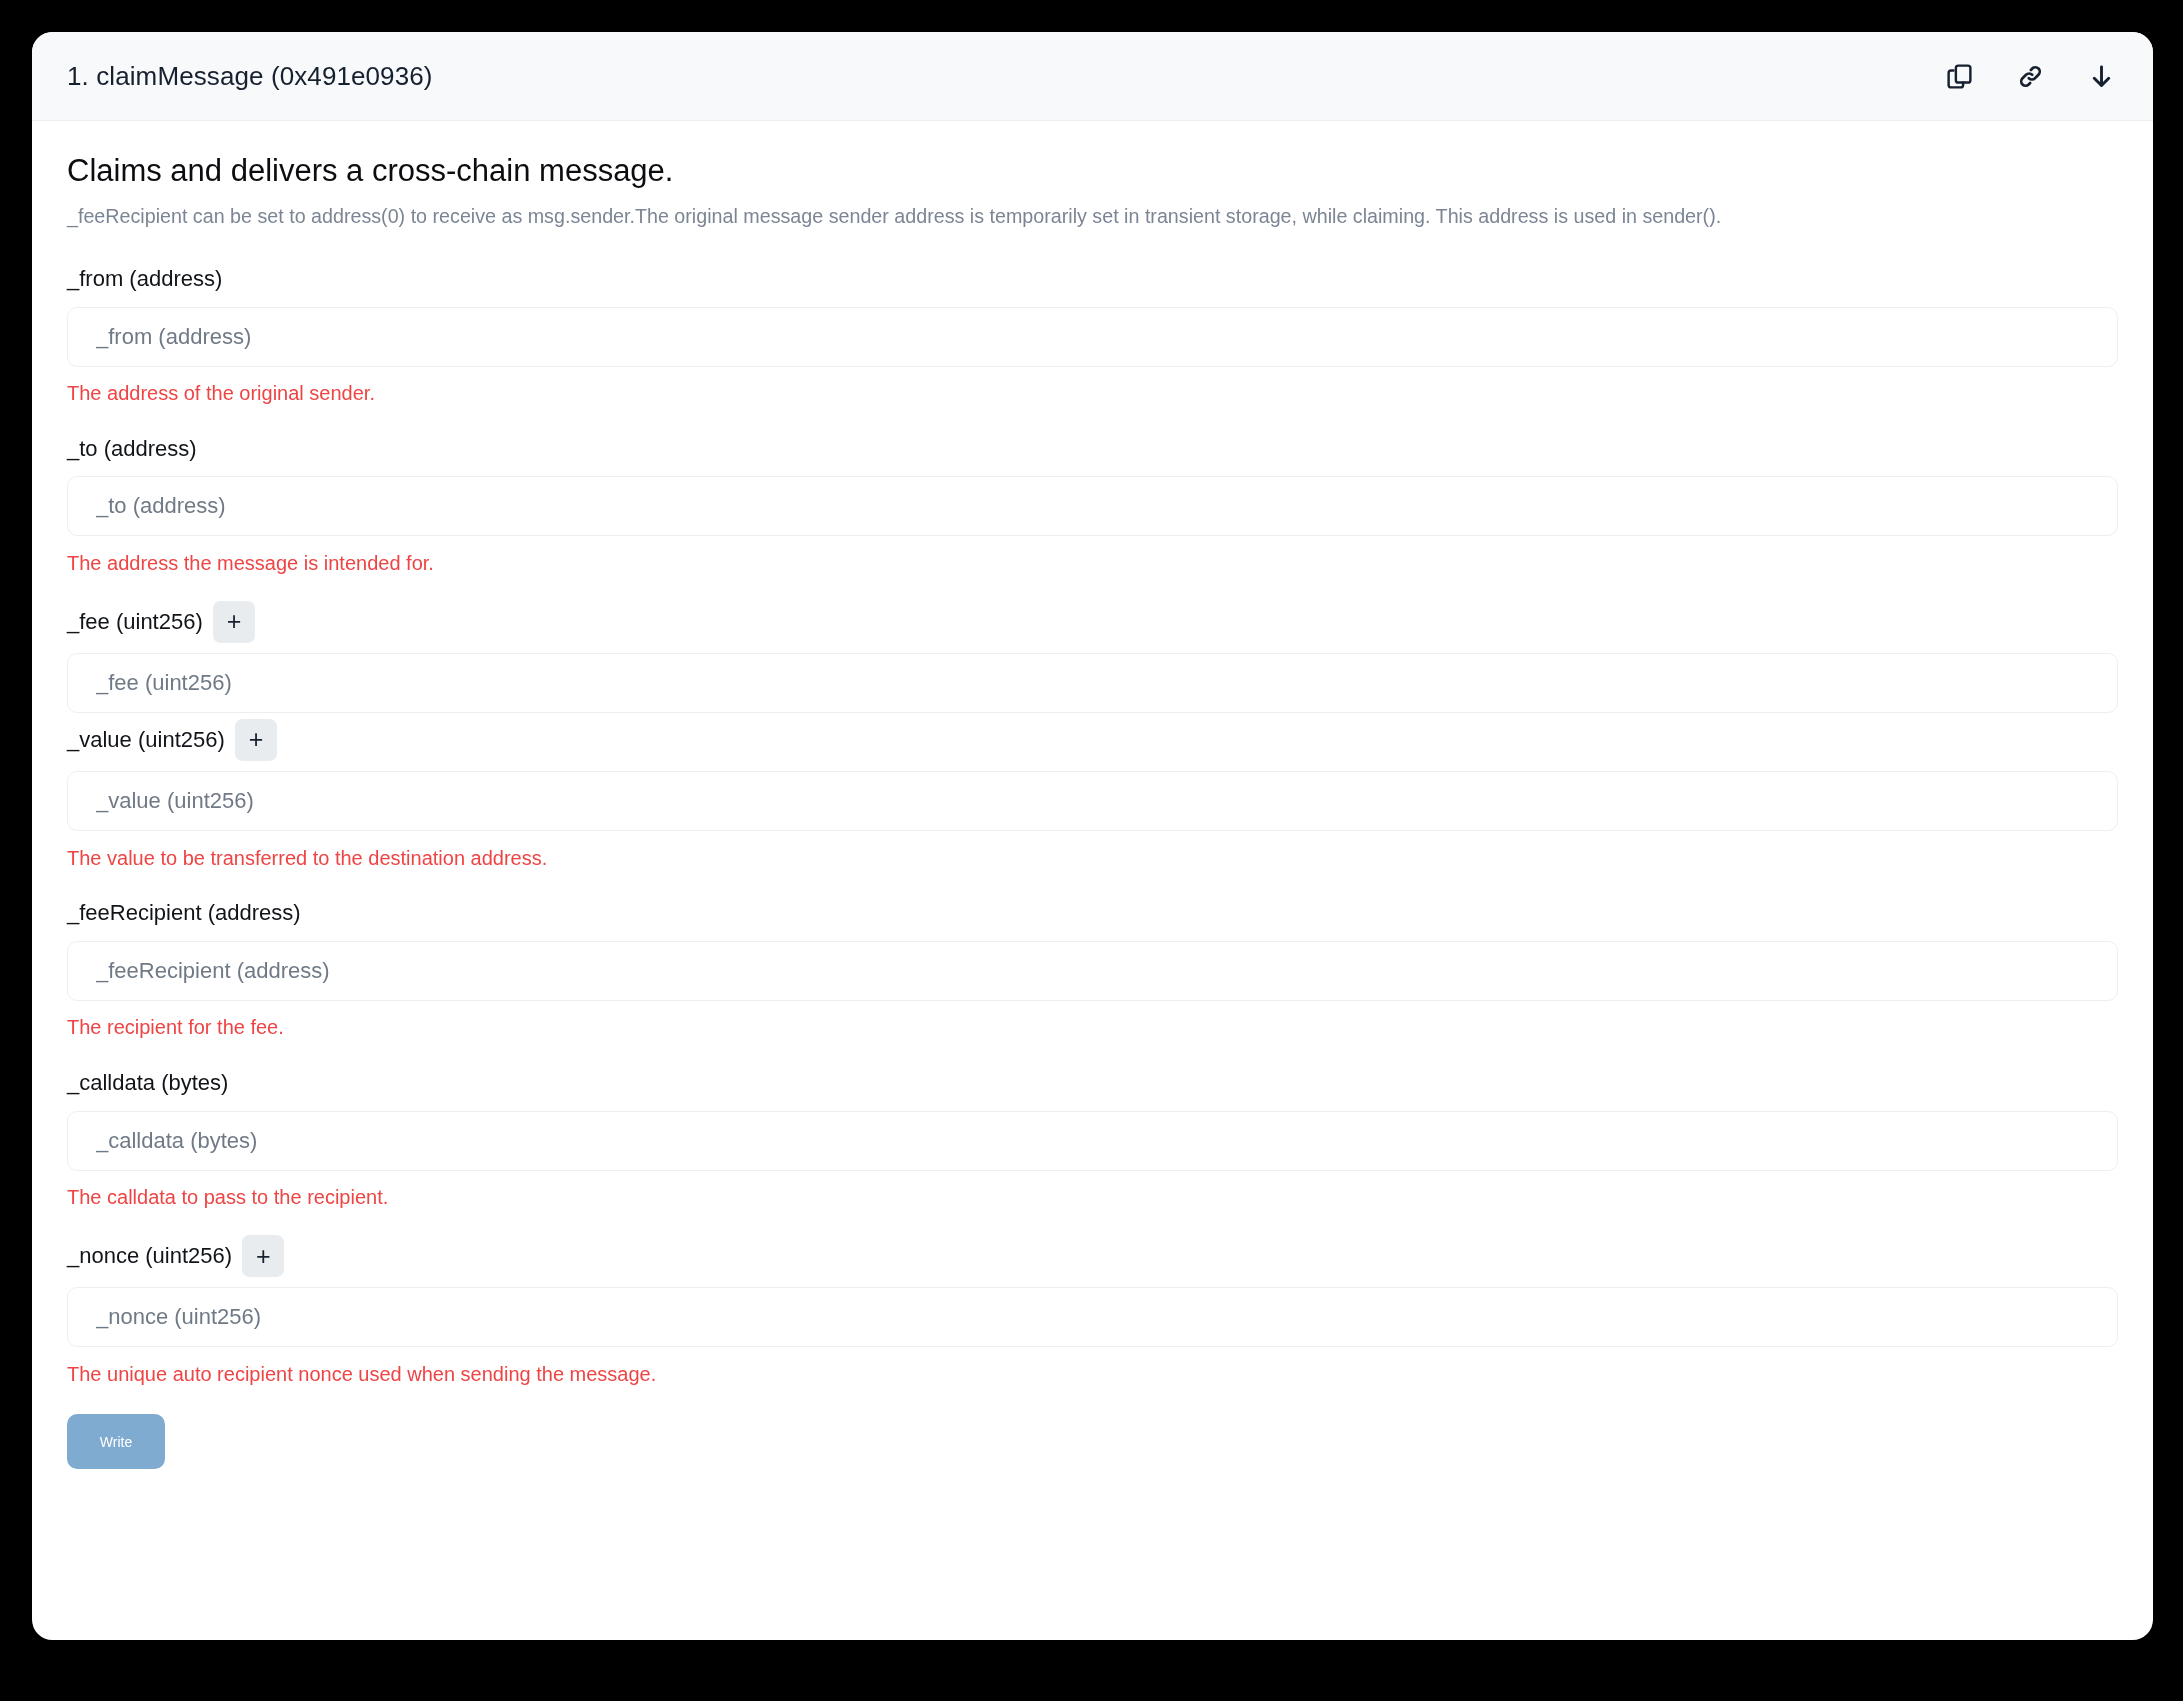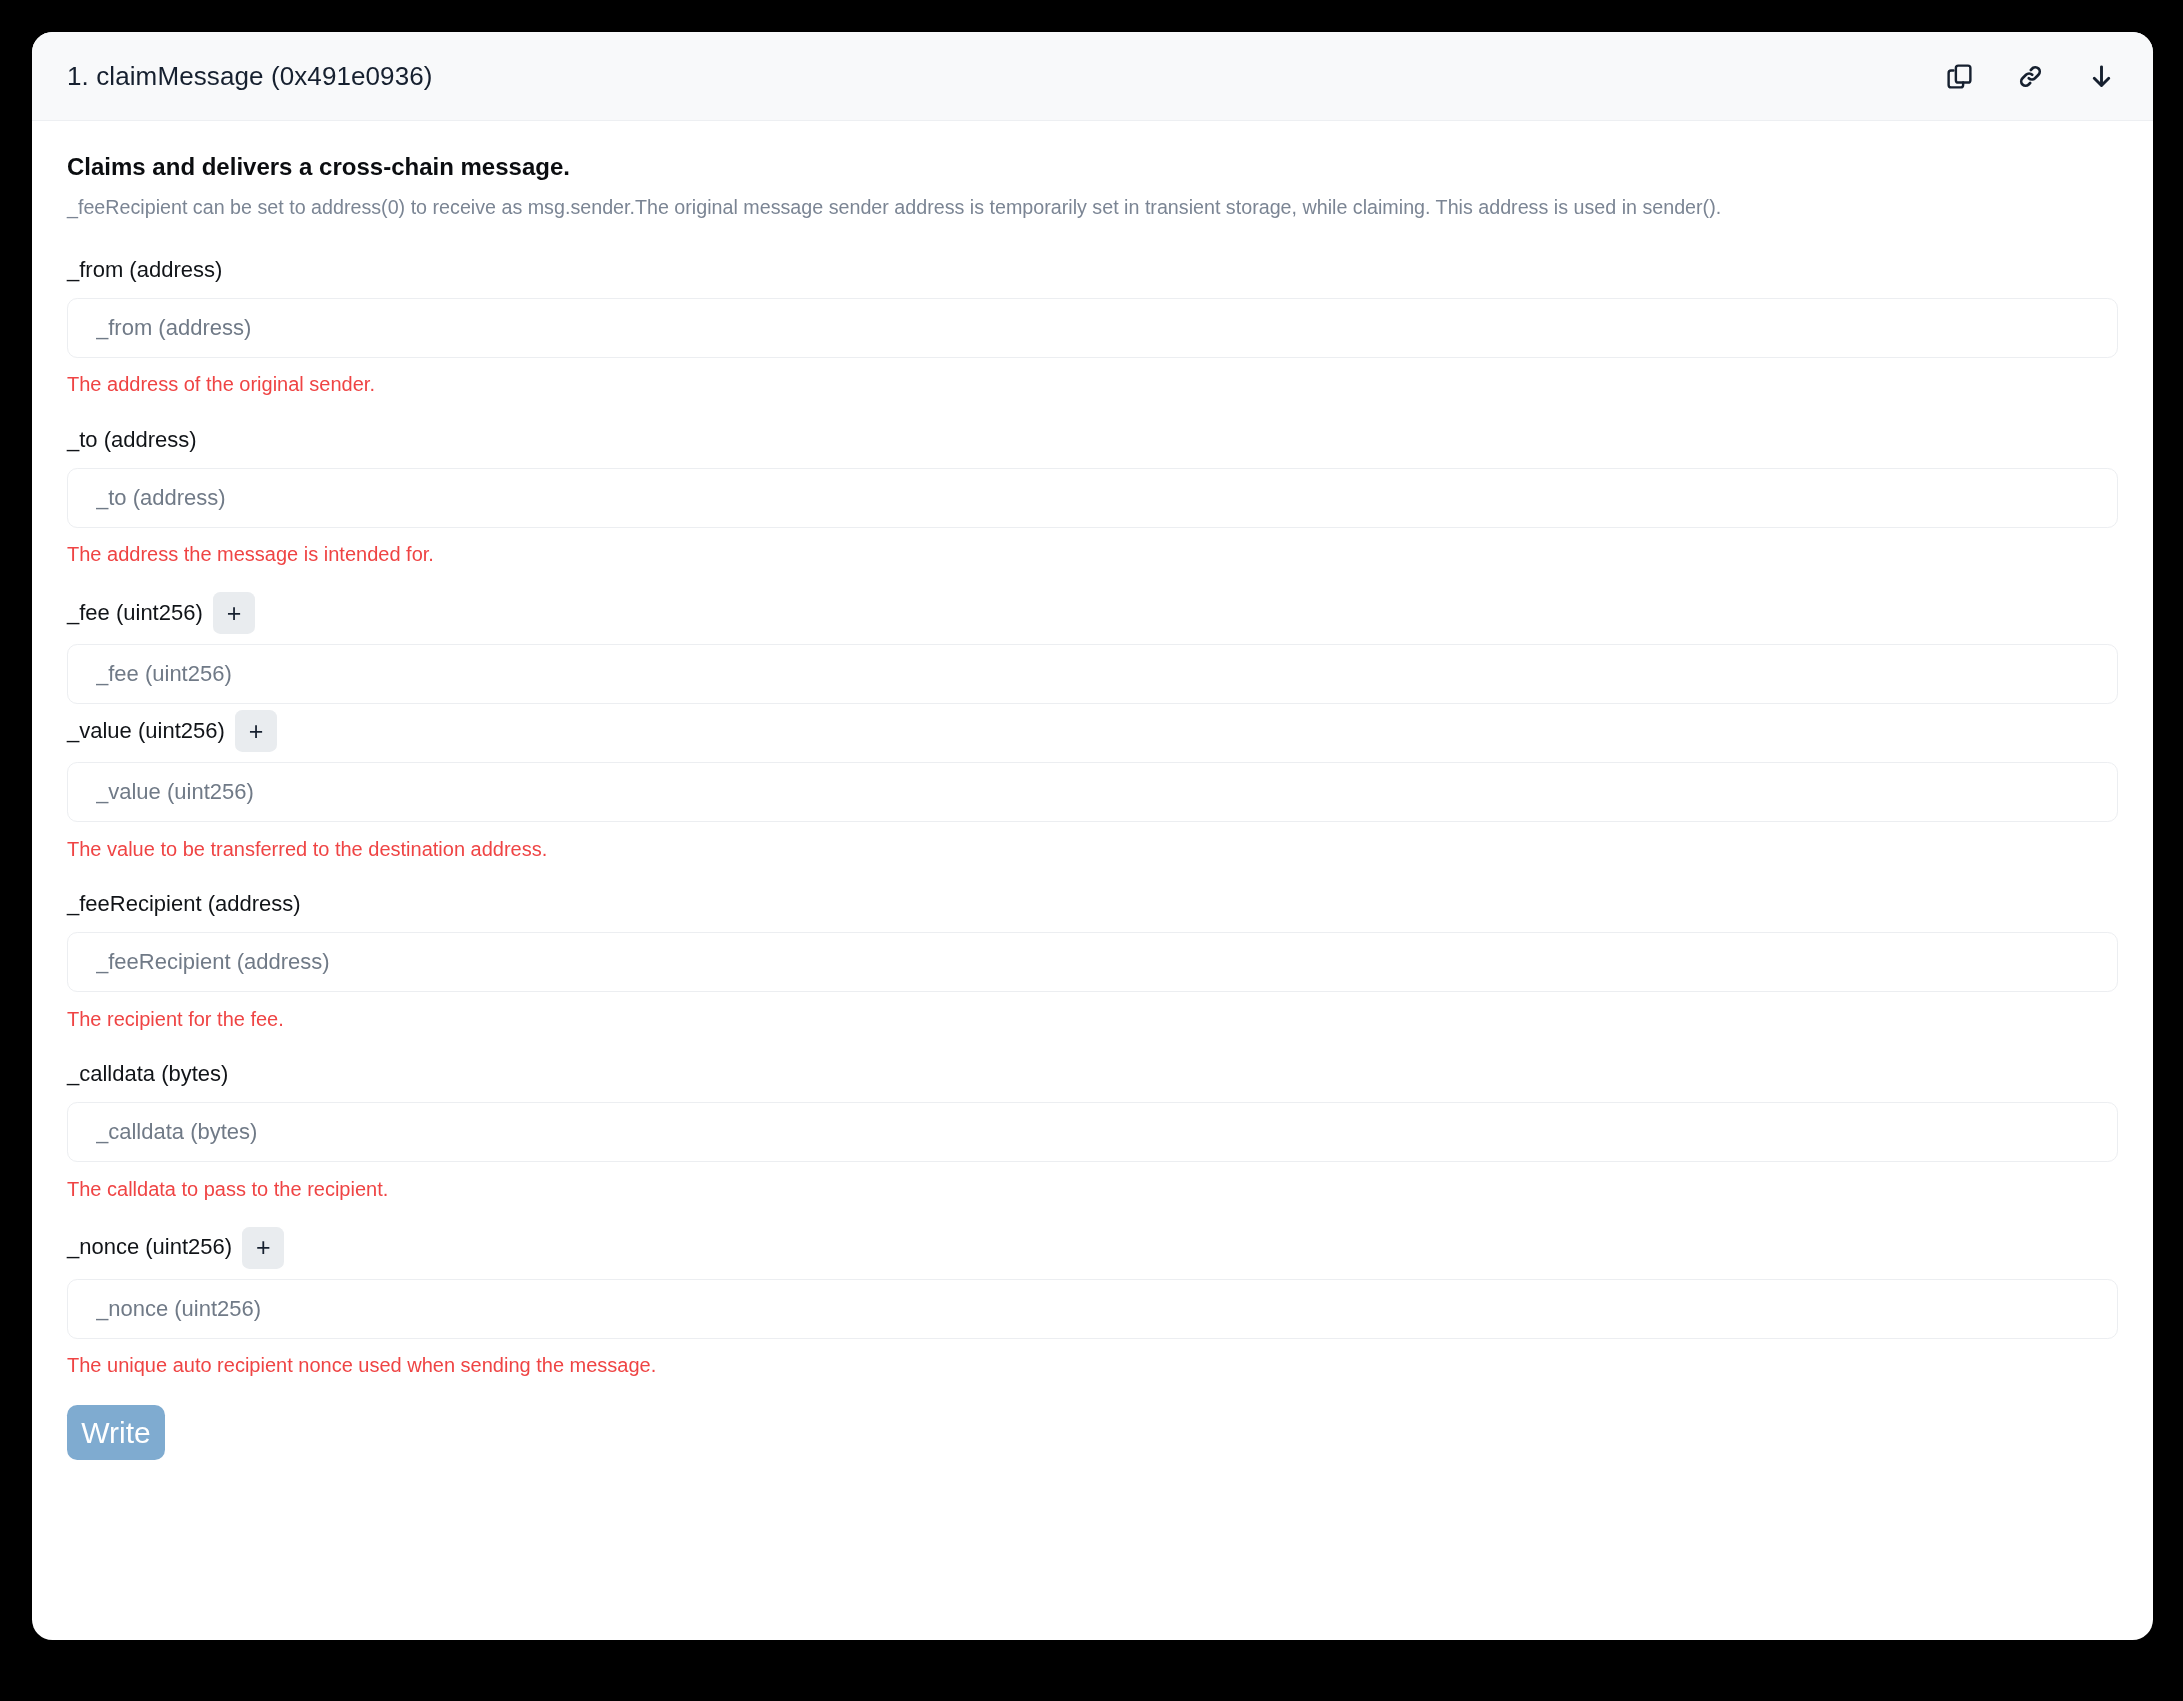--- a/index.html
+++ b/index.html
@@ -69,22 +69,22 @@
     color: #16202f;
   }
   .icon-btn svg { display: block; }
 
   
   .card-body {
     padding: 31px 35px 0 35px;
   }
 
   .fn-title {
-    font-size: 24px;
-    font-weight: bold;
+    font-size: 31px;
+    font-weight: normal;
     color: #0b0d10;
     line-height: 1.25;
     margin-bottom: 13px;
   }
 
   .fn-note {
     font-size: 19.7px;
     color: #7b8594;
     line-height: 1.3;
     margin-bottom: 32px;
@@ -145,21 +145,21 @@
     margin-bottom: 26px;
   }
 
   .write-btn {
     margin-top: 28px;
     margin-bottom: 29px;
     width: 98px;
     height: 55px;
     background: #7fabd0;
     color: #ffffff;
-    font-size: 30px;
+    font-size: 14px;
     border: none;
     border-radius: 10.2px;
     cursor: pointer;
     font-family: "Liberation Sans", sans-serif;
     display: flex;
     align-items: center;
     justify-content: center;
   }
 </style>
 </head>

